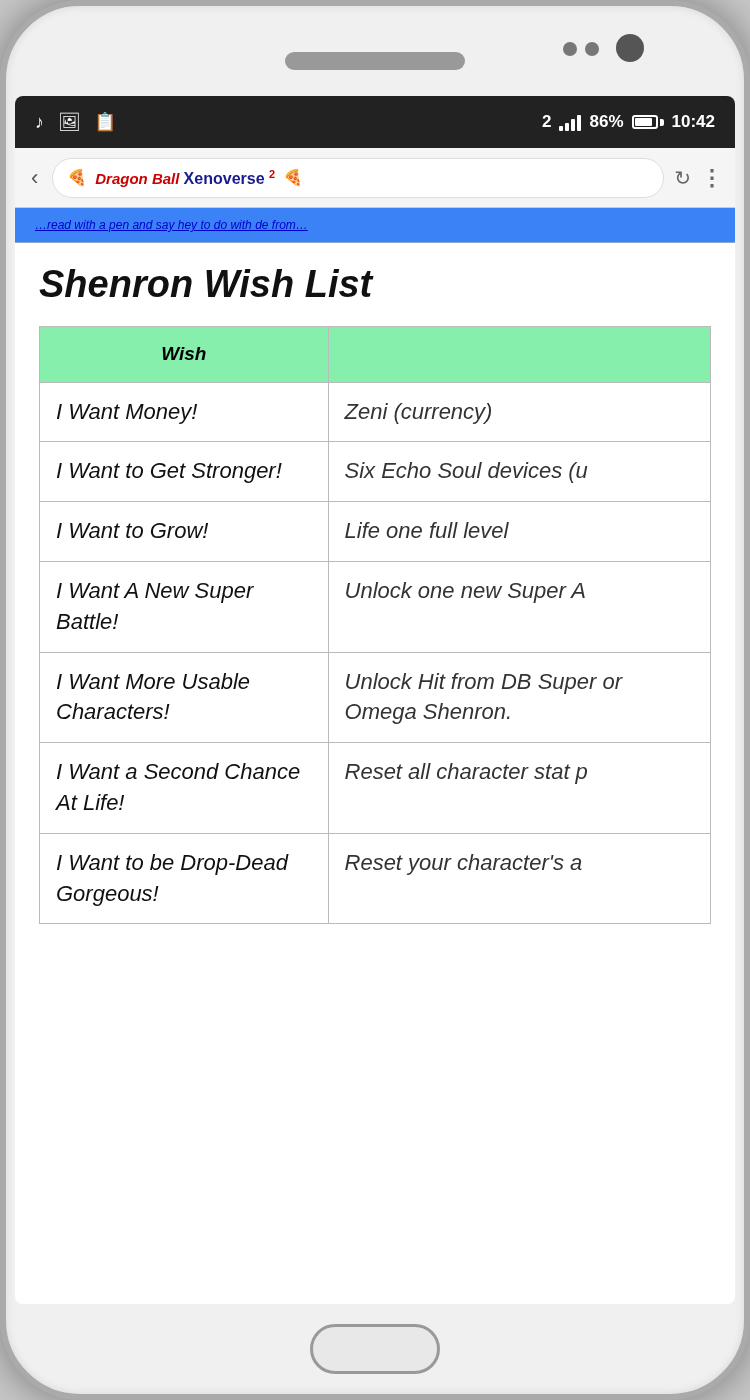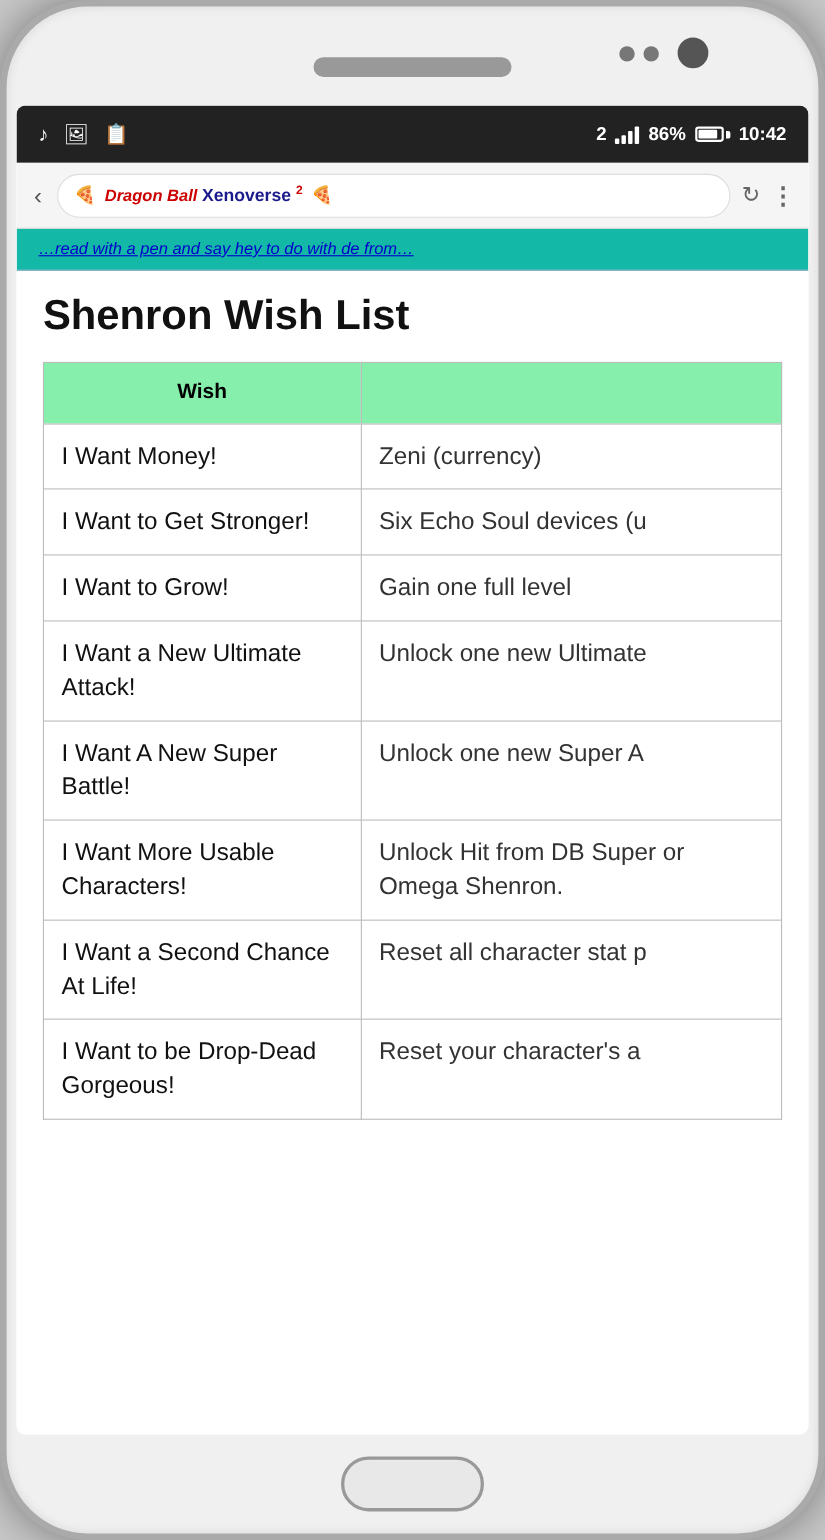--- a/index.html
+++ b/index.html
@@ -228,29 +228,30 @@
 
     
     .page-content {
       flex: 1;
       overflow-y: auto;
       padding: 0;
       background: white;
     }
 
     .page-top-strip {
-      background: #14b8a6;
+      background: #3b82f6;
       padding: 10px 20px;
-      font-size: 15px;
+      font-size: 12px;
       color: #0000cc;
       border-bottom: 1px solid #88aacc;
     }
 
     .page-body {
       padding: 20px 24px;
+      font-style: italic;
     }
 
     .page-title {
       font-size: 38px;
       font-weight: 900;
       color: #111;
       margin-bottom: 20px;
     }
 
     
@@ -380,25 +381,21 @@
           <tr>
                 <td class="wish-col">I Want Money!</td>
                 <td class="reward-col">Zeni (currency)</td>
               </tr>
               <tr>
                 <td class="wish-col">I Want to Get Stronger!</td>
                 <td class="reward-col">Six Echo Soul devices (u</td>
               </tr>
               <tr>
                 <td class="wish-col">I Want to Grow!</td>
-                <td class="reward-col">Gain one full level</td>
-              </tr>
-              <tr>
-                <td class="wish-col">I Want a New Ultimate Attack!</td>
-                <td class="reward-col">Unlock one new Ultimate</td>
+                <td class="reward-col">Life one full level</td>
               </tr>
               <tr>
                 <td class="wish-col">I Want A New Super Battle!</td>
                 <td class="reward-col">Unlock one new Super A</td>
               </tr>
               <tr>
                 <td class="wish-col">I Want More Usable Characters!</td>
                 <td class="reward-col">Unlock Hit from DB Super or Omega Shenron.</td>
               </tr>
               <tr>

